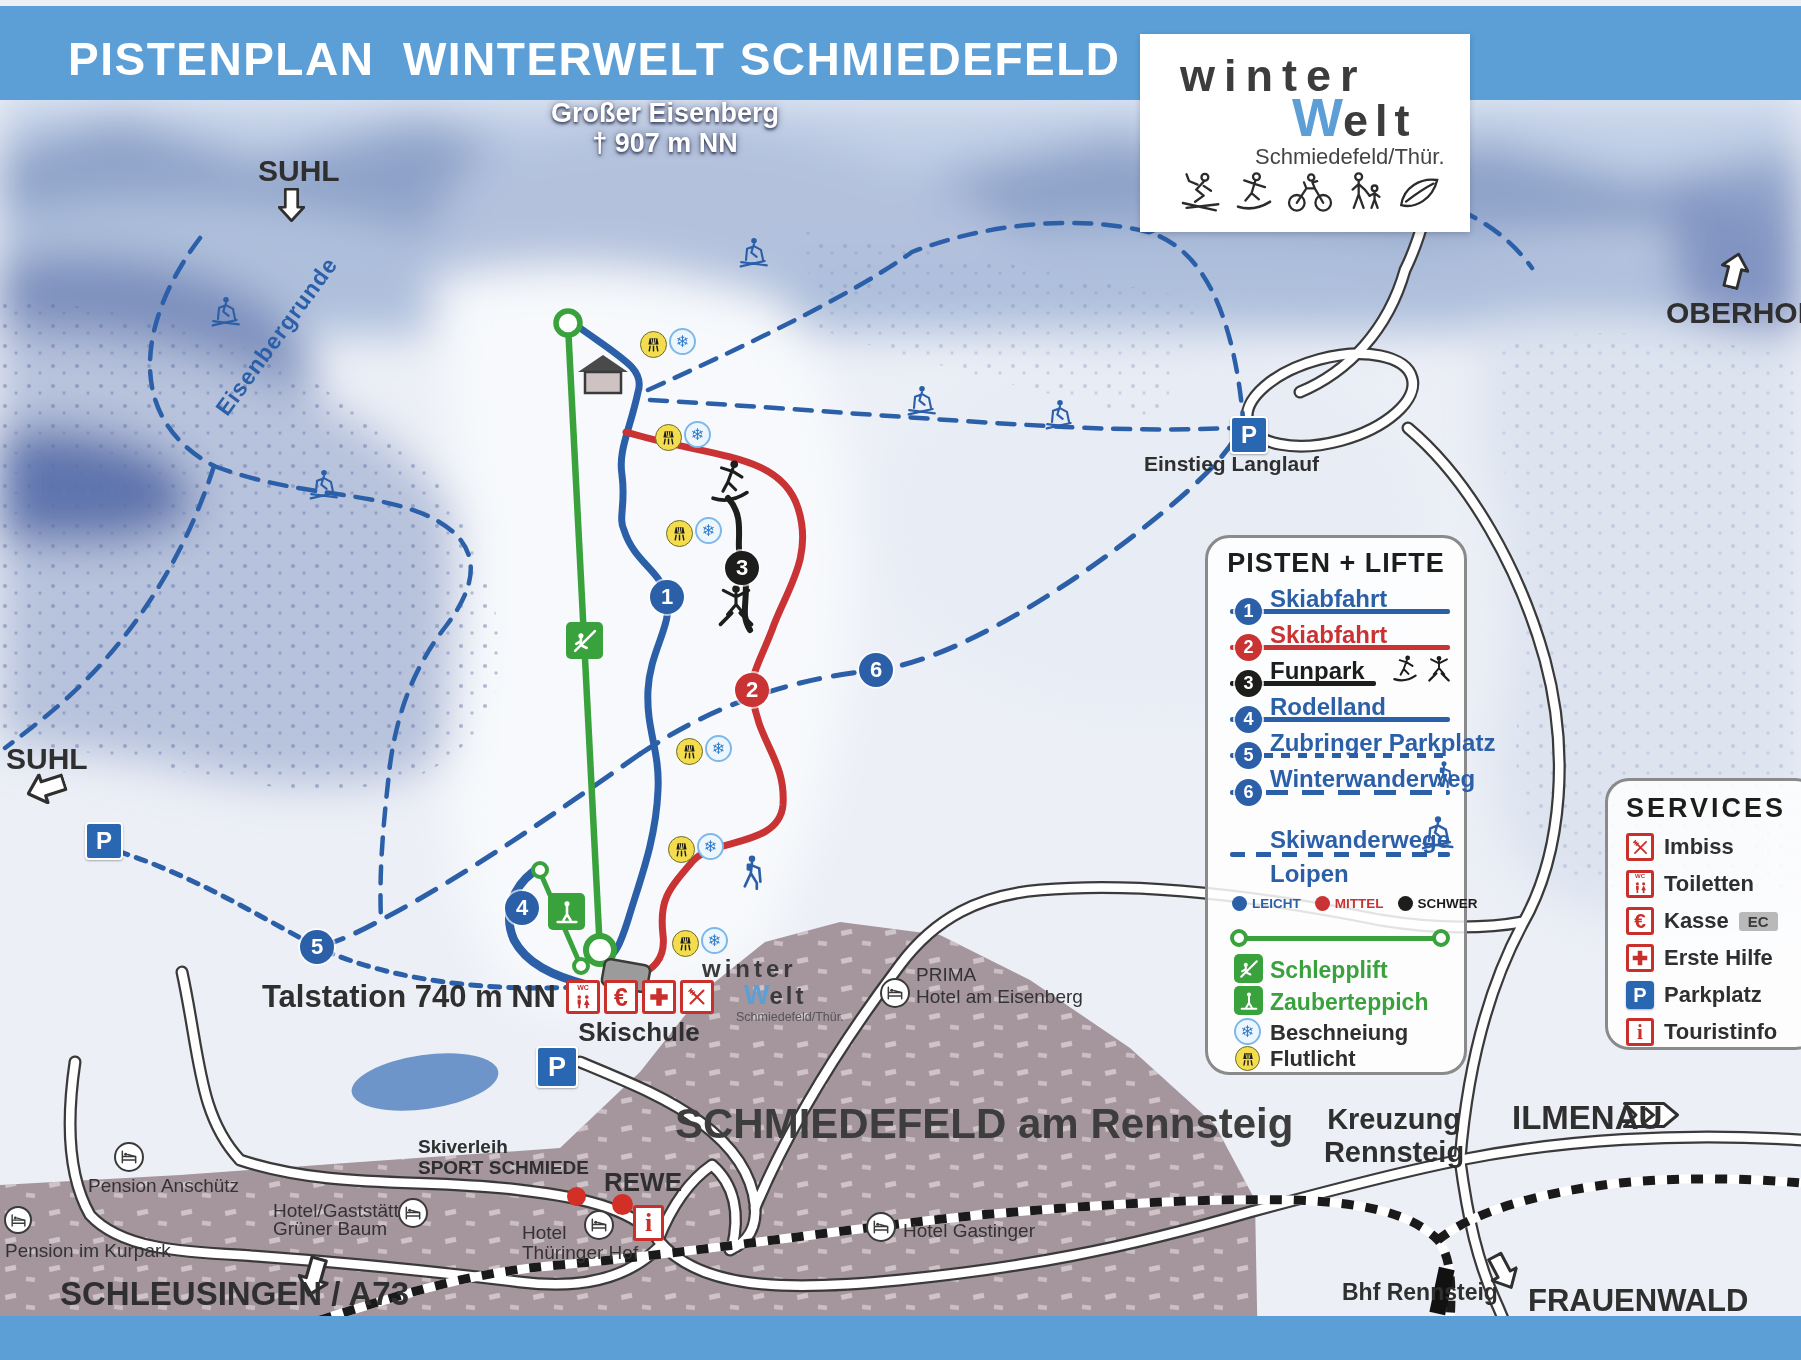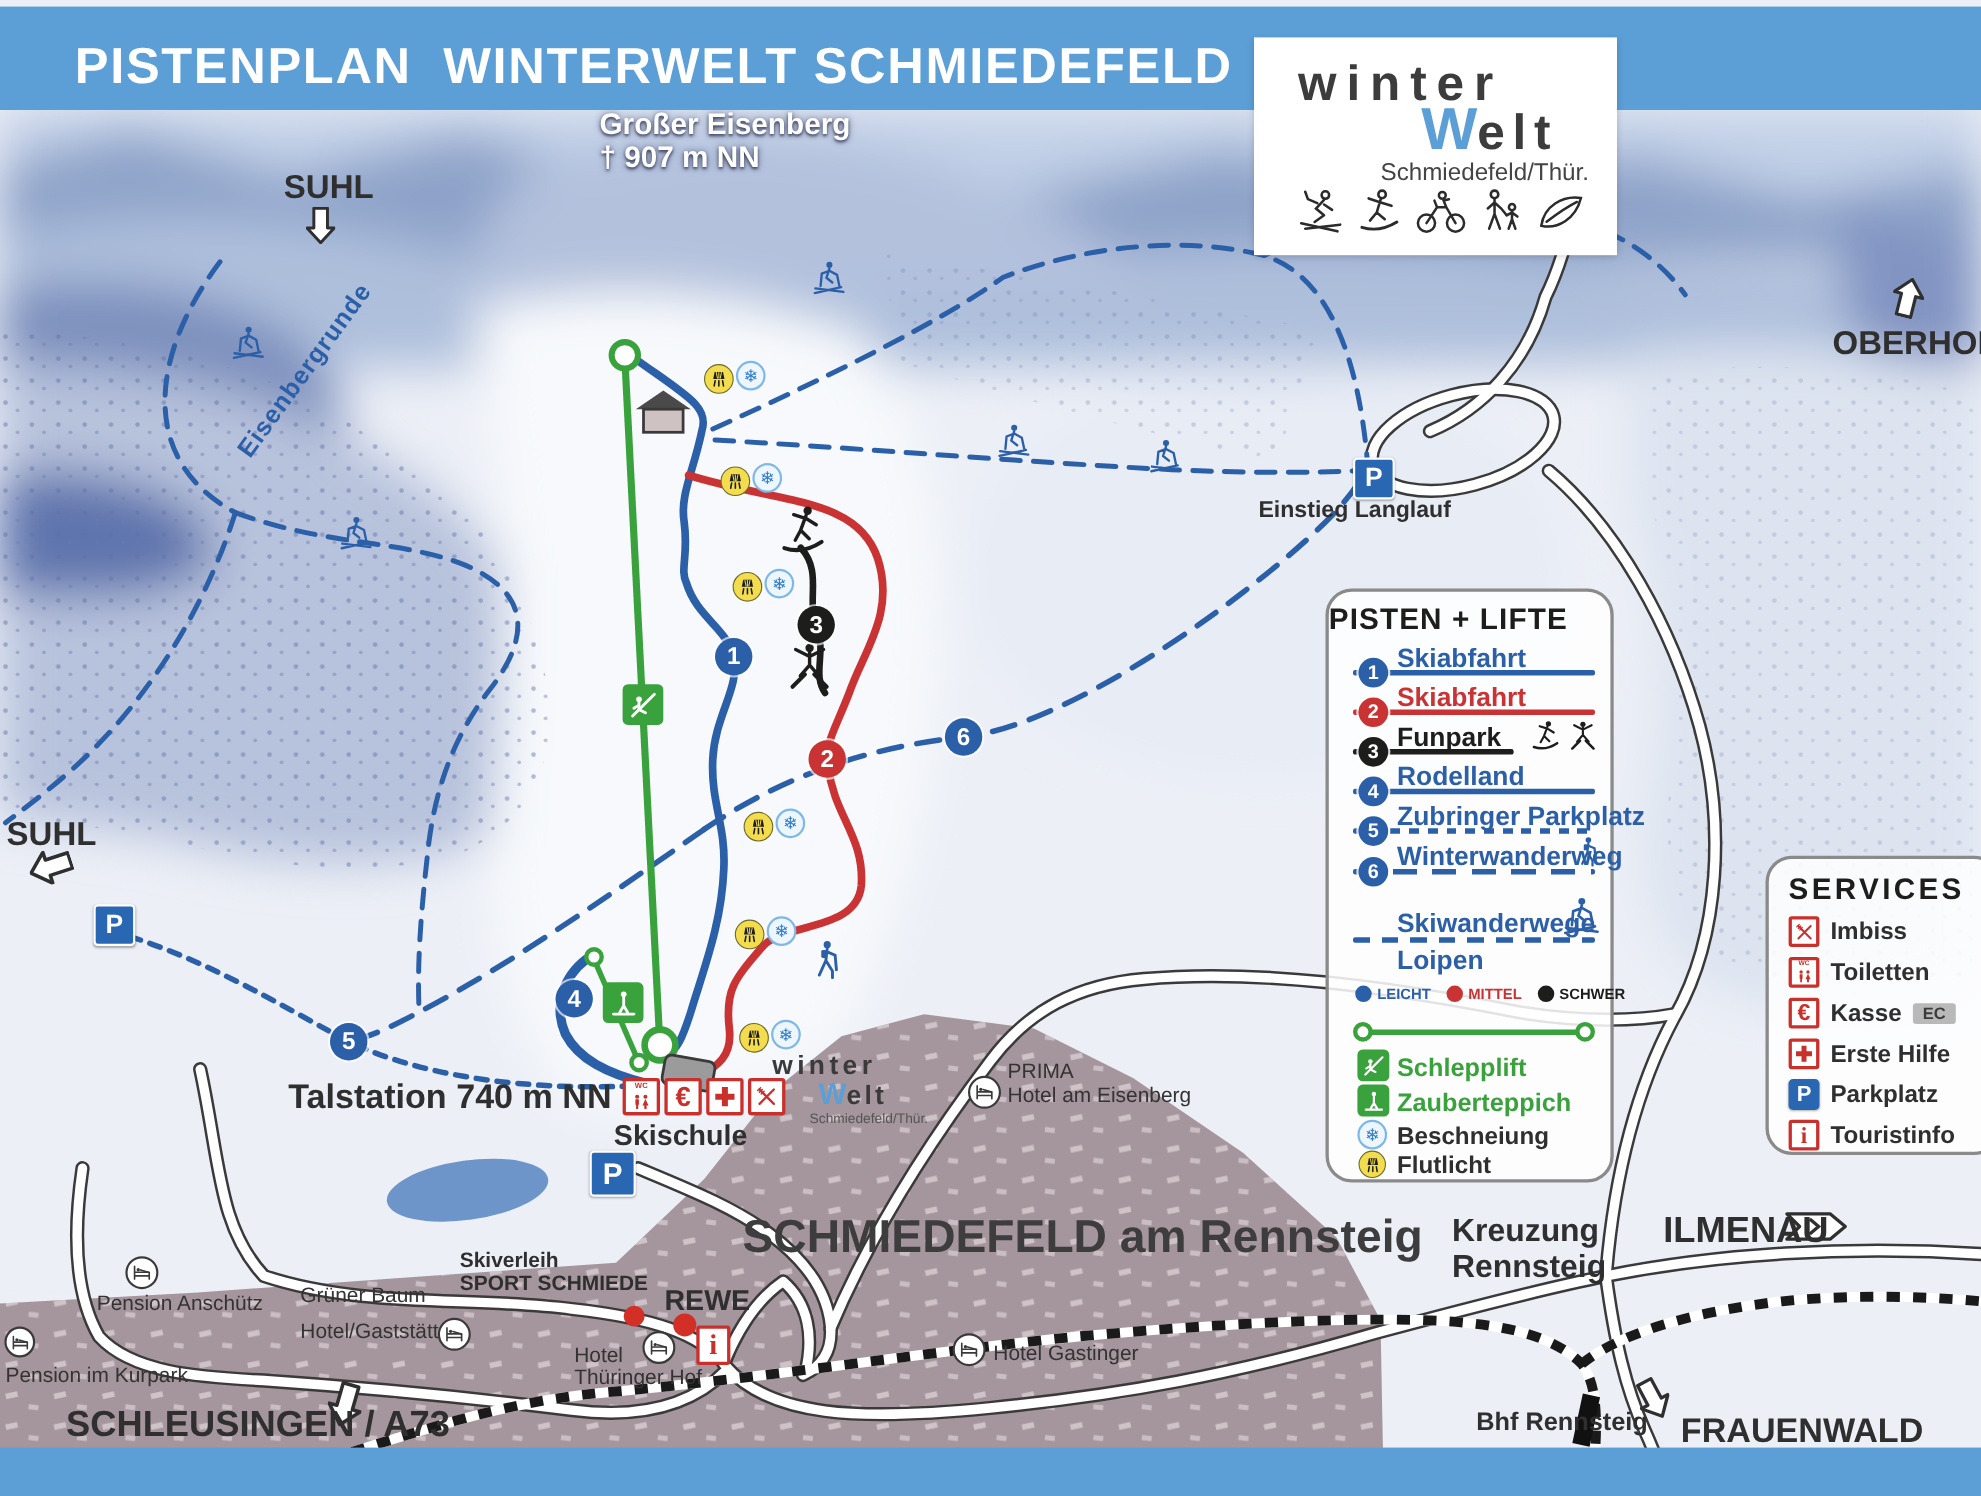--- a/index.html
+++ b/index.html
@@ -1,21 +1,21 @@
 <!DOCTYPE html>
 <html><head>
 <meta charset="utf-8">
 <style>
   html,body{margin:0;padding:0;background:#fff;}
   .st{position:relative;width:1801px;height:1360px;overflow:hidden;
       font-family:"Liberation Sans",sans-serif;background:#e9edf5;}
   .abs{position:absolute;}
   svg{display:block;}
   .lbl{position:absolute;font-weight:bold;color:#2f2f2f;white-space:pre;line-height:1.12;}
-  .ctr{text-align:left;}
+  .ctr{text-align:center;}
   .blue{color:#2b5fa8;}
   .grn{color:#3aa23d;}
   .red{color:#c93333;}
   .wht{color:#fff;text-shadow:0 2px 3px rgba(35,40,70,.85),0 0 7px rgba(35,40,70,.5);}
   .small-poi{font-weight:normal;color:#333;font-size:19px;}
   .mk{position:absolute;border-radius:50%;color:#fff;font-weight:bold;
       display:flex;align-items:center;justify-content:center;transform:translate(-50%,-50%);
       box-shadow:0 0 0 2px rgba(255,255,255,.65);}
   .mk-map{width:34px;height:34px;font-size:22px;}
   .mk-lg{position:static;transform:none;width:27px;height:27px;font-size:18px;box-shadow:0 0 0 2px rgba(255,255,255,.8);}
@@ -431,21 +431,21 @@
       </svg>
     </div>
 <div class="lbl small-poi" style="left:88px;top:1175px">Pension Anschütz</div>
 <div class="abs circ bed-c" style="left:4px;top:1206px;width:28px;height:28px">
       <svg width="19" height="19">
         <use href="#s-bed"></use>
       </svg>
     </div>
 <div class="lbl small-poi" style="left:5px;top:1240px">Pension im Kurpark</div>
 <div class="lbl small-poi" style="left:273px;top:1200px">Hotel/Gaststätte</div>
-<div class="lbl small-poi" style="left:273px;top:1168px">Grüner Baum</div>
+<div class="lbl small-poi" style="left:273px;top:1218px">Grüner Baum</div>
 <div class="abs circ bed-c" style="left:398px;top:1198px;width:30px;height:30px">
       <svg width="20" height="20">
         <use href="#s-bed"></use>
       </svg>
     </div>
 <div class="lbl small-poi" style="left:522px;top:1222px">Hotel</div>
 <div class="lbl small-poi" style="left:522px;top:1242px">Thüringer Hof</div>
 <div class="abs circ bed-c" style="left:584px;top:1210px;width:30px;height:30px">
       <svg width="20" height="20">
         <use href="#s-bed"></use>

